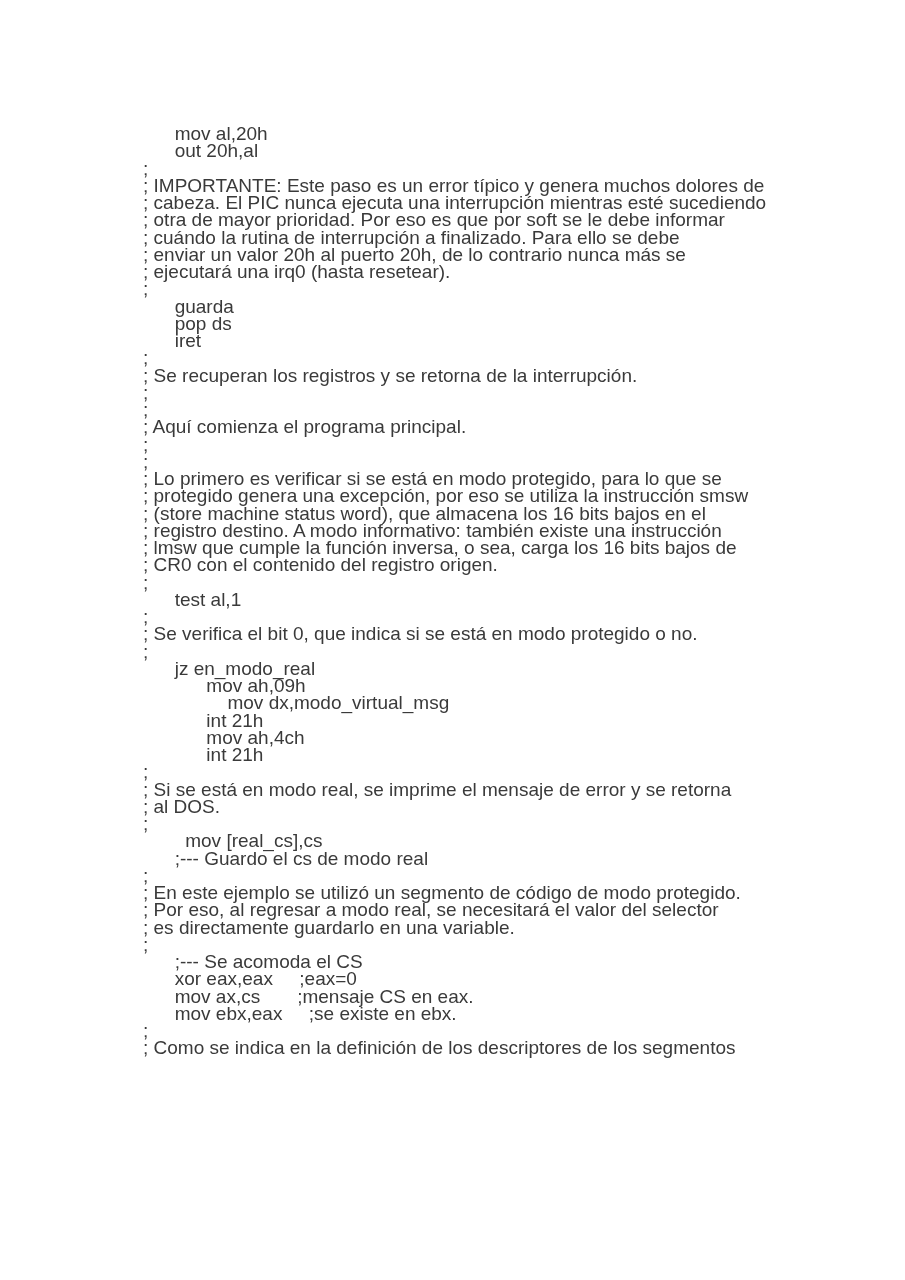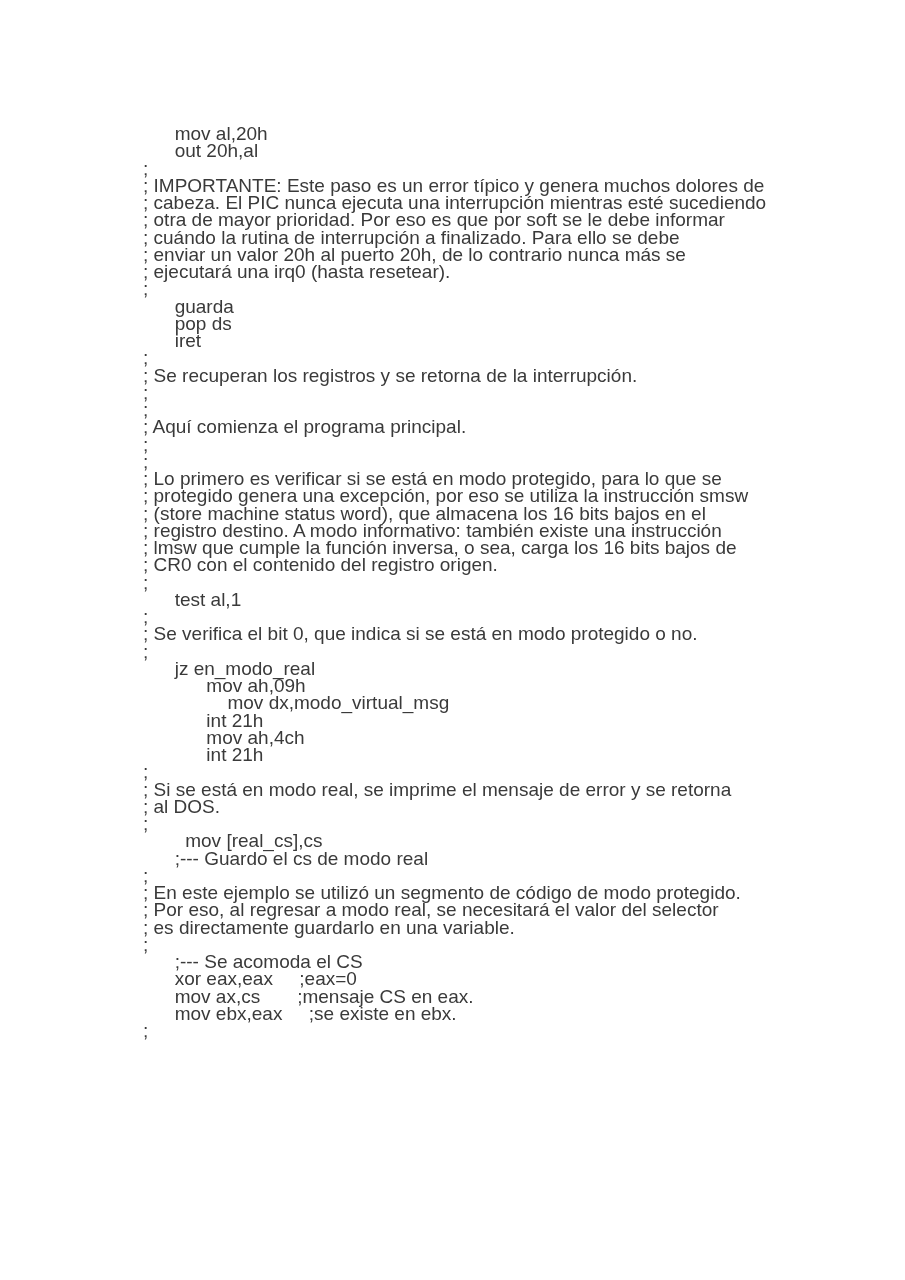--- a/index.html
+++ b/index.html
@@ -57,13 +57,14 @@
     <div class="line">;</div>
     <div class="line">; En este ejemplo se utilizó un segmento de código de modo protegido.</div>
     <div class="line">; Por eso, al regresar a modo real, se necesitará el valor del selector</div>
     <div class="line">; es directamente guardarlo en una variable.</div>
     <div class="line">;</div>
     <div class="line">      ;--- Se acomoda el CS</div>
     <div class="line">      xor eax,eax     ;eax=0</div>
     <div class="line">      mov ax,cs       ;mensaje CS en eax.</div>
     <div class="line">      mov ebx,eax     ;se existe en ebx.</div>
     <div class="line">;</div>
+    <div class="line">; Como se indica en la definición de los descriptores de los segmentos</div>
   </div>
 
 </body></html>

